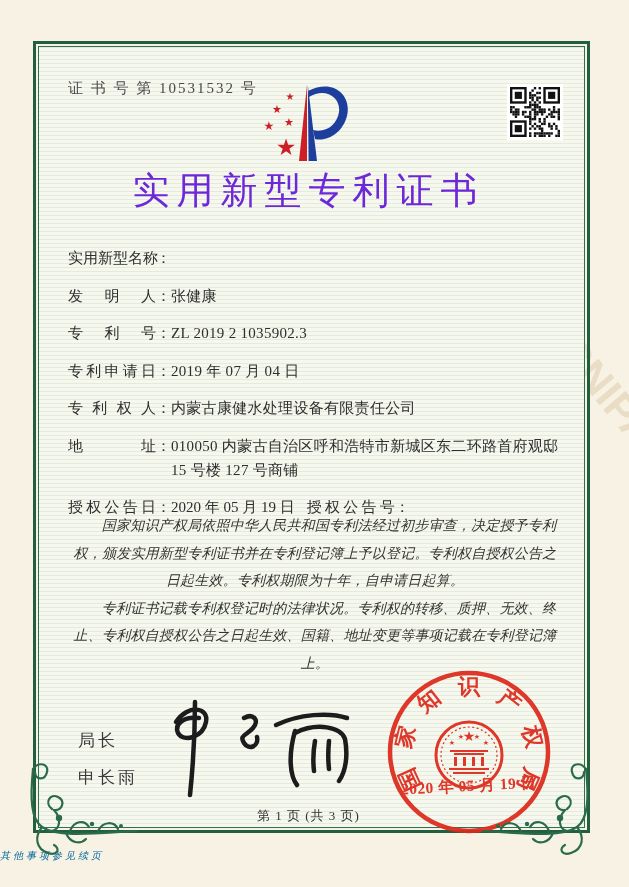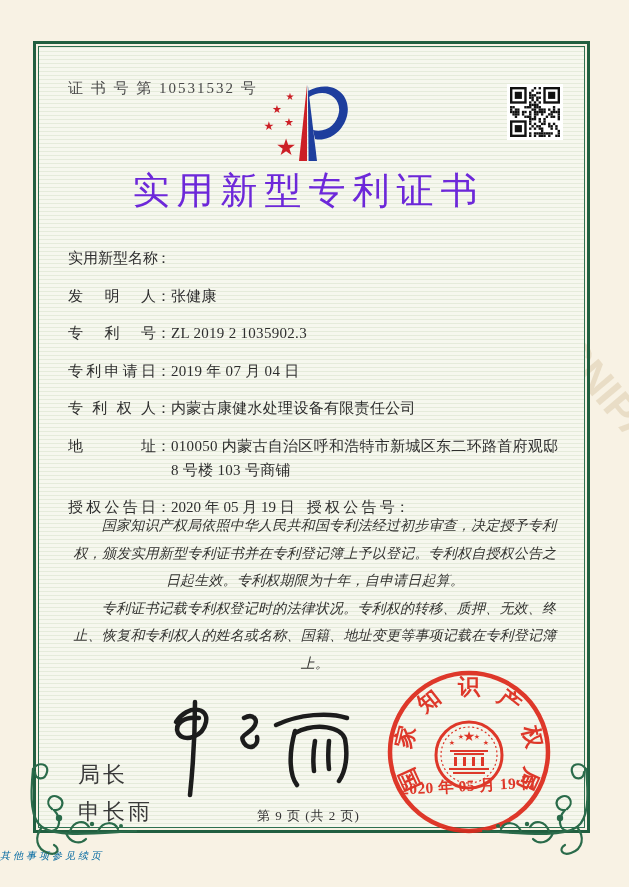--- a/index.html
+++ b/index.html
@@ -53,23 +53,23 @@
   .colon{flex:0 0 auto;}
   .val{flex:1 1 auto;letter-spacing:0.3px;}
   .grant-gap{margin-left:12px;}
   .paras{
     position:absolute;left:68px;top:512px;width:494px;z-index:3;
     font-size:14px;line-height:27.5px;color:#333330;
     font-style:italic;letter-spacing:0.2px;
   }
   .paras p{margin:0;text-indent:2em;text-align:center;}
   .signer{
-    position:absolute;left:78px;top:756px;z-index:3;
+    position:absolute;left:78px;top:722px;z-index:3;
     font-family:"Liberation Sans","DejaVu Sans",sans-serif;
-    font-size:22px;color:#3a3a3a;letter-spacing:3px;line-height:37px;
+    font-size:17px;color:#3a3a3a;letter-spacing:3px;line-height:37px;
   }
   .sig-svg{position:absolute;left:148px;top:690px;width:212px;height:112px;z-index:3;}
   .seal{position:absolute;left:383px;top:666px;width:172px;height:172px;z-index:4;opacity:0.93;}
   .seal-char{font-size:22px;font-weight:bold;fill:#dd2a1c;font-family:"Liberation Serif","DejaVu Serif",serif;}
   .page-num{
     position:absolute;left:33px;width:551px;top:807px;z-index:3;
     text-align:center;font-size:13px;color:#333;letter-spacing:1px;
   }
   .footer-note{
     position:absolute;left:0;width:629px;top:849px;z-index:3;
@@ -296,21 +296,21 @@
         </span>
         <span class="colon">：</span>
       <span class="val">内蒙古康健水处理设备有限责任公司</span>
     </div>
     <div class="frow">
       <span class="lbl">
           <span>地</span>
           <span>址</span>
         </span>
         <span class="colon">：</span>
-      <span class="val">010050 内蒙古自治区呼和浩特市新城区东二环路首府观邸 8 号楼 103 号商铺</span>
+      <span class="val">010050 内蒙古自治区呼和浩特市新城区东二环路首府观邸 15 号楼 127 号商铺</span>
     </div>
     <div class="frow">
       <span class="lbl">
           <span>授</span>
           <span>权</span>
           <span>公</span>
           <span>告</span>
           <span>日</span>
         </span>
         <span class="colon">：</span>
@@ -321,21 +321,21 @@
           <span>公</span>
           <span>告</span>
           <span>号</span>
         </span>
         <span class="colon">：</span>
     </div>
   </div>
 
   <div class="paras">
     <p>国家知识产权局依照中华人民共和国专利法经过初步审查，决定授予专利权，颁发实用新型专利证书并在专利登记簿上予以登记。专利权自授权公告之日起生效。专利权期限为十年，自申请日起算。</p>
-    <p>专利证书记载专利权登记时的法律状况。专利权的转移、质押、无效、终止、恢复和专利权人的姓名或名称、国籍、地址变更等事项记载在专利登记簿上。</p>
+    <p>专利证书记载专利权登记时的法律状况。专利权的转移、质押、无效、终止、专利权自授权公告之日起生效、国籍、地址变更等事项记载在专利登记簿上。</p>
   </div>
 
   <div class="signer">
     <div>局长</div>
     <div>申长雨</div>
   </div>
 
   <svg class="sig-svg" viewBox="0 0 212 112" aria-label="申长雨">
     <g fill="none" stroke="#1c1c1c" stroke-width="4.5" stroke-linecap="round">
       <path d="M28,32 C40,14 61,17 58,32 C55,47 36,53 30,43 C26,34 36,26 51,28"></path>
@@ -402,17 +402,17 @@
       <path d="M28,49 C36,58 34,68 26,70"></path>
       <path d="M44,70 C48,60 58,58 63,66"></path>
       <path d="M72,70 C77,60 88,60 92,68"></path>
       <path d="M40,72 C44,82 54,84 60,78"></path>
       <circle cx="33" cy="57" r="3.2" fill="#2a6b4a" stroke="none"></circle>
       <circle cx="66" cy="63" r="2.2" fill="#2a6b4a" stroke="none"></circle>
       <circle cx="95" cy="65" r="2" fill="#2a6b4a" stroke="none"></circle>
     </g>
   </svg>
 
-  <div class="page-num">第 9 页 (共 2 页)</div>
+  <div class="page-num">第 1 页 (共 3 页)</div>
 
   <div class="footer-note">其他事项参见续页</div>
 
 </div>
 
 </body></html>

